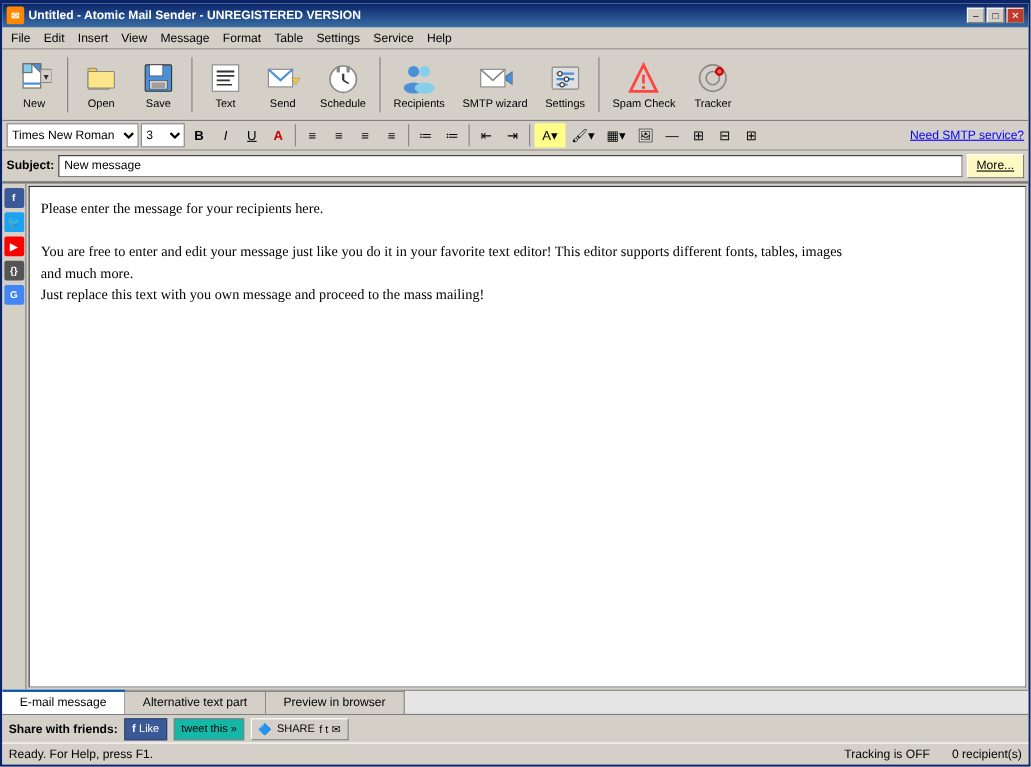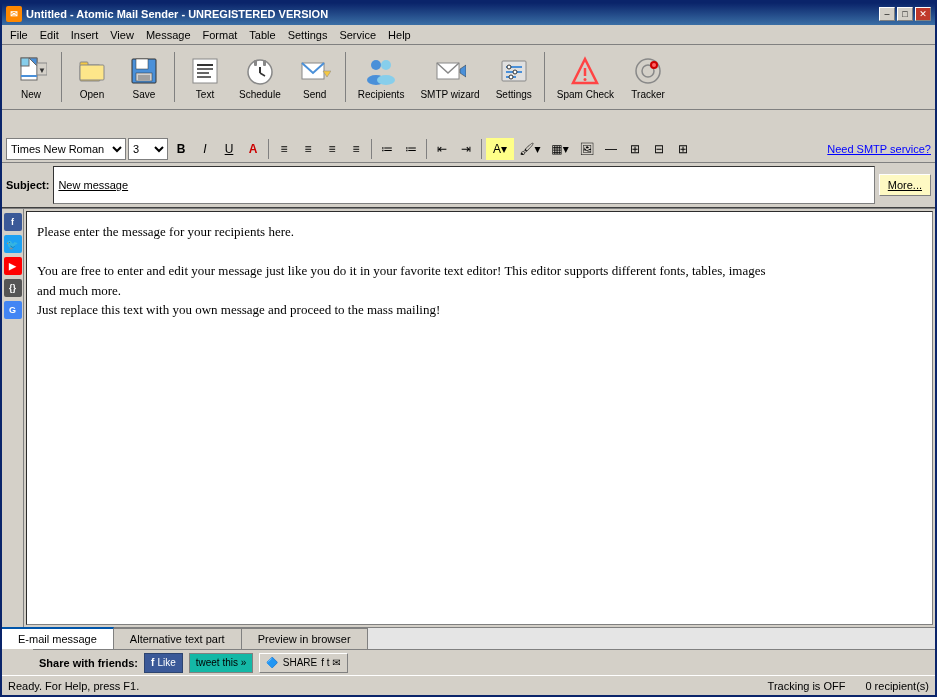--- a/index.html
+++ b/index.html
@@ -74,21 +74,20 @@
     .toolbar-btn-label { font-size: 10px; color: #000; text-align: right; }
 
     
     #format-toolbar {
       background: #d4d0c8;
       display: flex;
       align-items: center;
       padding: 2px 4px;
       border-bottom: 1px solid #808080;
       gap: 2px;
-      margin-top: 26px;
     }
     .fmt-select {
       height: 22px;
       font-size: 11px;
       border: 1px solid #7f7f7f;
       background: white;
     }
     #font-select { width: 120px; }
     #size-select { width: 40px; }
     .fmt-btn {
@@ -107,27 +106,26 @@
       display: flex;
       align-items: center;
       padding: 3px 4px;
       background: #d4d0c8;
       border-bottom: 1px solid #404040;
       gap: 4px;
     }
     #subject-label { font-size: 11px; font-weight: bold; }
     #subject-input {
       flex: 1;
-      height: 38px;
+      height: 20px;
       font-size: 11px;
       border: 1px solid #7f7f7f;
       border-top-color: #333;
       border-left-color: #333;
       padding: 0 4px;
-      text-decoration: underline;
     }
     #more-btn {
       height: 22px;
       padding: 0 8px;
       font-size: 11px;
       cursor: pointer;
       background: #fef9c3;
       border: 1px solid #808080;
       border-top-color: #fff;
       border-left-color: #fff;
@@ -202,21 +200,20 @@
 
     
     #share-bar {
       display: flex;
       align-items: center;
       padding: 3px 6px;
       background: #d4d0c8;
       border-top: 1px solid #808080;
       gap: 6px;
       height: 26px;
-      margin-left: 31px;
     }
     #share-label { font-size: 11px; font-weight: bold; }
     .share-btn {
       display: flex; align-items: center; gap: 3px;
       padding: 2px 6px;
       font-size: 10px;
       cursor: pointer;
       border: 1px solid #808080;
       border-top-color: #fff; border-left-color: #fff;
       background: #d4d0c8;
@@ -341,39 +338,39 @@
           <line x1="8" y1="18" x2="20" y2="18" stroke="#333" stroke-width="1.5"></line>
           <line x1="8" y1="22" x2="22" y2="22" stroke="#333" stroke-width="1.5"></line>
         </svg>
       </div>
       <span class="toolbar-btn-label">Text</span>
     </div>
 
     <div class="toolbar-btn">
       <div class="toolbar-icon">
         <svg width="32" height="32" viewBox="0 0 32 32">
+          <rect x="3" y="8" width="22" height="16" fill="white" stroke="#888" stroke-width="1"></rect>
+          <polyline points="3,8 14,18 25,8" fill="none" stroke="#4a90d9" stroke-width="2"></polyline>
+          <polygon points="24,16 32,16 28,22" fill="#f5c842" stroke="#888" stroke-width="0.5"></polygon>
+        </svg>
+      </div>
+      <span class="toolbar-btn-label">Send</span>
+    </div>
+
+    <div class="toolbar-btn">
+      <div class="toolbar-icon">
+        <svg width="32" height="32" viewBox="0 0 32 32">
           <circle cx="16" cy="17" r="12" fill="white" stroke="#888" stroke-width="1.5"></circle>
           <rect x="10" y="5" width="3" height="6" fill="#888" rx="1"></rect>
           <rect x="19" y="5" width="3" height="6" fill="#888" rx="1"></rect>
           <line x1="16" y1="12" x2="16" y2="18" stroke="#333" stroke-width="2"></line>
           <line x1="16" y1="18" x2="21" y2="21" stroke="#333" stroke-width="1.5"></line>
         </svg>
       </div>
       <span class="toolbar-btn-label">Schedule</span>
-    </div>
-
-    <div class="toolbar-btn">
-      <div class="toolbar-icon">
-        <svg width="32" height="32" viewBox="0 0 32 32">
-          <rect x="3" y="8" width="22" height="16" fill="white" stroke="#888" stroke-width="1"></rect>
-          <polyline points="3,8 14,18 25,8" fill="none" stroke="#4a90d9" stroke-width="2"></polyline>
-          <polygon points="24,16 32,16 28,22" fill="#f5c842" stroke="#888" stroke-width="0.5"></polygon>
-        </svg>
-      </div>
-      <span class="toolbar-btn-label">Send</span>
     </div>
 
     <div class="toolbar-separator"></div>
 
     <div class="toolbar-btn">
       <div class="toolbar-icon">
         <svg width="32" height="32" viewBox="0 0 32 32">
           <circle cx="11" cy="10" r="5" fill="#4a90d9"></circle>
           <circle cx="21" cy="10" r="5" fill="#87ceeb"></circle>
           <ellipse cx="11" cy="25" rx="9" ry="5" fill="#4a90d9"></ellipse>

